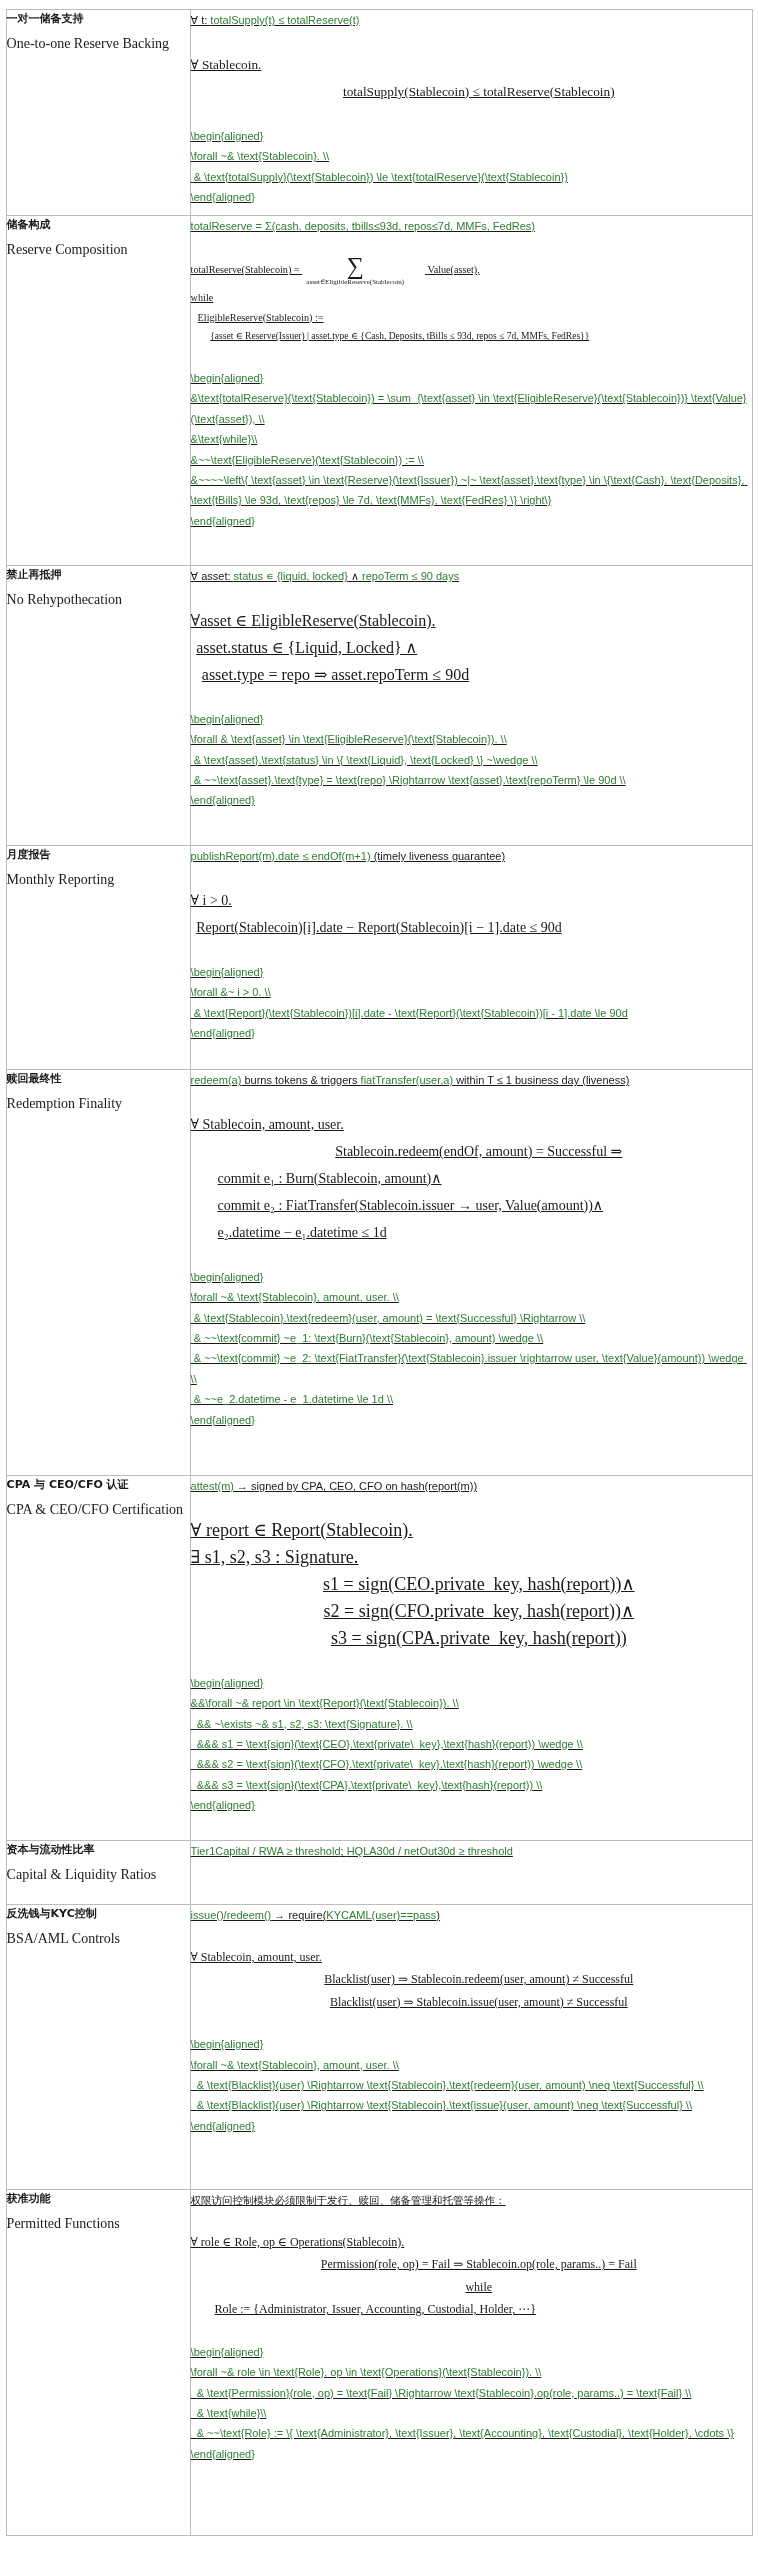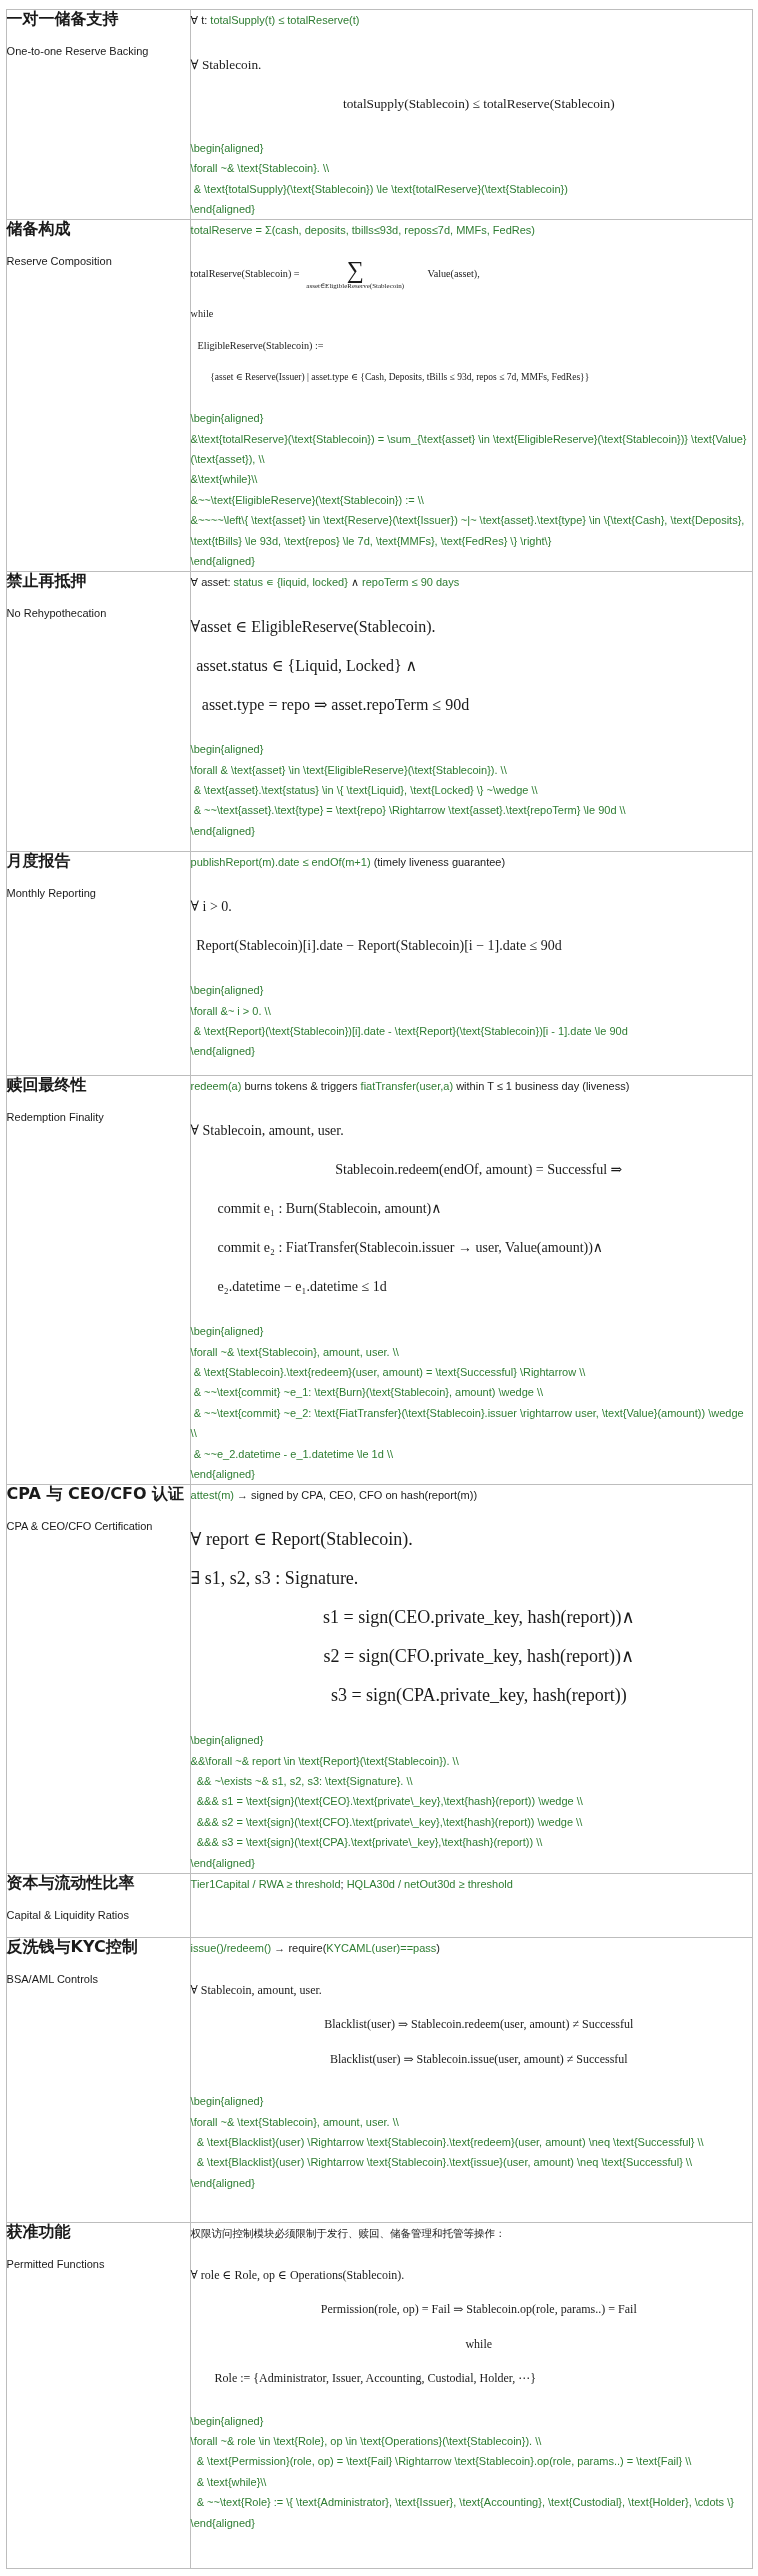--- a/index.html
+++ b/index.html
@@ -6,28 +6,28 @@
   body { width: 758px; height: 2576px; position: relative; overflow: hidden;
          font-family: "Liberation Sans", "DejaVu Sans", sans-serif; color: #1a1a1a; }
   table.main { position: absolute; left: 5.6px; top: 9px; width: 746px;
                border-collapse: collapse; table-layout: fixed; }
   table.main td, table.main th { border: 1.1px solid #bdbdbd; vertical-align: top; padding: 0; }
   col.c1 { width: 184px; }
   col.c2 { width: 562px; }
   th { height: 31px; font-size: 13.3px; font-weight: bold; text-align: center; vertical-align: middle !important;
        font-family: "DejaVu Sans", sans-serif; }
   .law { padding: 11.2px 5.6px 0 5.6px; }
-  .law .zh { font-size: 16px; font-weight: bold; font-family: "DejaVu Sans", sans-serif; line-height: 18px; }
-  .law .en { font-size: 11px; font-family: Liberation Sans, sans-serif; line-height: 17px; margin-top: 15px; }
-  .lemma { padding: 9.8px 5.6px 14px 5.6px; }
+  .law .zh { font-size: 11px; font-weight: bold; font-family: "DejaVu Sans", sans-serif; line-height: 18px; }
+  .law .en { font-size: 14px; font-family: Liberation Serif, serif; line-height: 17px; margin-top: 7px; }
+  .lemma { padding: 9.8px 5.6px 14px 5.6px; text-decoration: underline; }
   .summary { font-size: 11px; line-height: 21px; }
   .g { color: #2e7d32; }
   .k { color: #1a1a1a; }
   .math { font-family: "Liberation Serif", "DejaVu Serif", serif; font-size: 13.3px; line-height: 27px; margin-top: 19.7px; }
-  .math .ln { white-space: nowrap; margin-top: 12px; }
+  .math .ln { white-space: nowrap; }
   .i1 { padding-left: 15.4px; text-align: center; }
   .latex { color: #2e7d32; font-size: 11px; line-height: 20.4px; margin-top: 21px; white-space: pre-wrap; word-break: break-word; }
   .sum-block { display: inline-block; vertical-align: middle; text-align: center; margin: 0 21px 0 4.2px; }
   .sum-block .sig { font-size: 24px; line-height: 24px; display: block; }
   .sum-block .sub { font-size: 7px; line-height: 9.8px; display: block; }
   .small-math { font-size: 10.2px; line-height: 19.7px; }
   .zh-sum { font-family: "DejaVu Sans", sans-serif; font-size: 10.5px; }
   tr.r0 td { height: 205px; }
   tr.r1 td { height: 349px; }
   tr.r2 td { height: 279px; }

